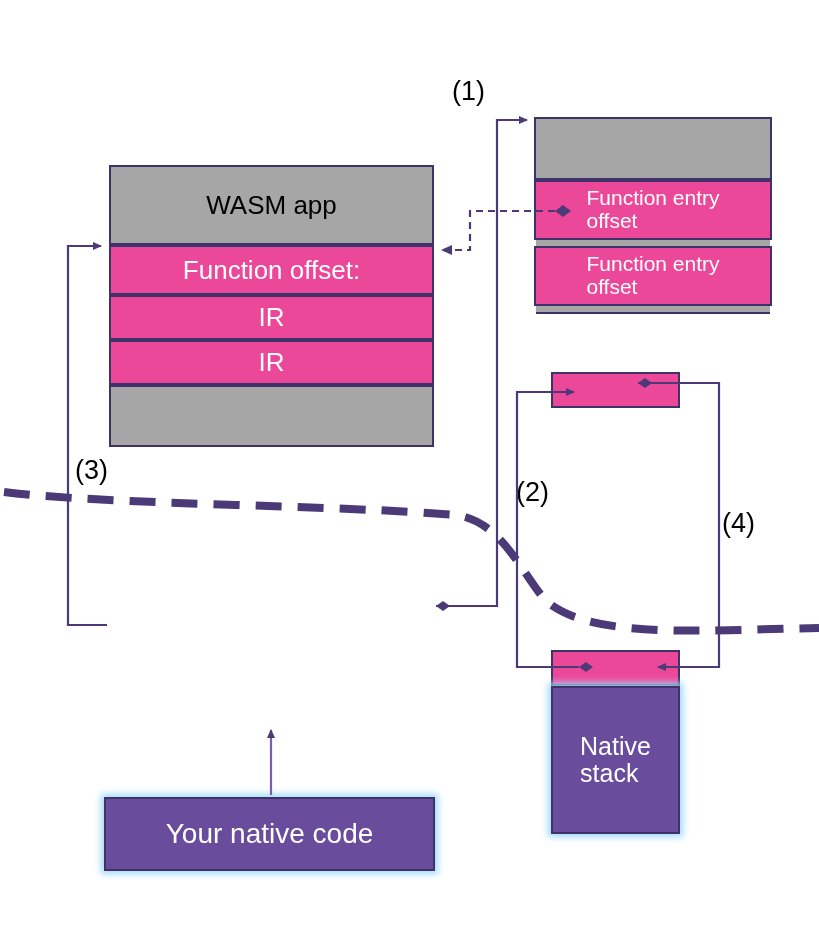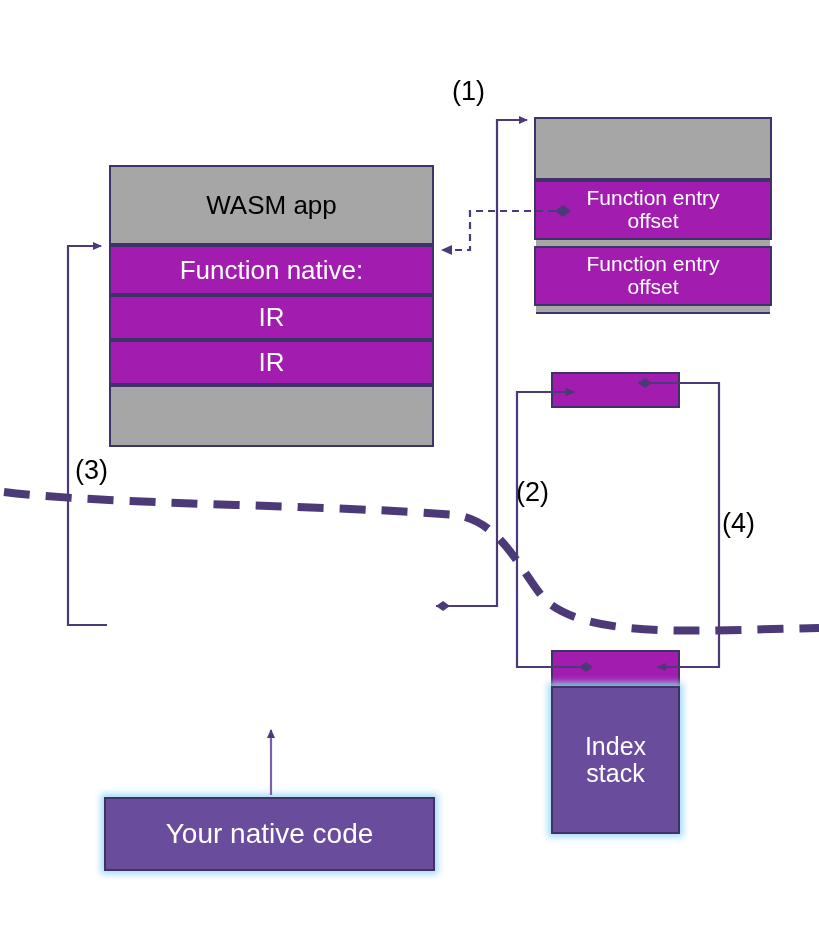--- a/index.html
+++ b/index.html
@@ -4,27 +4,27 @@
 <style>
   html,body{margin:0;padding:0;background:#ffffff;}
   body{width:819px;height:925px;position:relative;overflow:hidden;
        font-family:"Liberation Sans","DejaVu Sans",sans-serif;}
   #canvas{position:absolute;inset:0;width:819px;height:925px;}
   svg.layer{position:absolute;left:0;top:0;width:819px;height:925px;pointer-events:none;}
 
   .box{position:absolute;box-sizing:border-box;}
   .bordered{border:2px solid #3F3268;}
   .gray{background:#A6A6A6;}
-  .cyan{background:#a21caf;}
+  .cyan{background:#ec4899;}
   .purple{background:#6A4C9C;}
   .glow{box-shadow:0 0 7px 3px #9FD9F6;}
 
   .ctext{position:absolute;left:0;right:0;top:0;bottom:0;
          display:flex;align-items:center;justify-content:center;
-         text-align:center;line-height:1.08;border-radius:25px;}
+         text-align:left;line-height:1.08;border-radius:25px;}
   .t-dark{color:#000000;}
   .t-white{color:#ffffff;}
 
   .lbl{position:absolute;color:#000000;white-space:pre;}
 
   #title{position:absolute;left:538px;top:26px;width:232px;
          text-align:center;font-size:29px;color:#000;line-height:1.28;}
 
   .sep{position:absolute;background:#A6A6A6;}
 </style>
@@ -50,39 +50,39 @@
 offset</span>
     </div>
   </div>
   <div class="sep" style="left:536px;top:306px;width:234px;height:6px;border-bottom:2px solid #3F3268;"></div>
 
   <div class="box bordered gray" style="left:109px;top:165px;width:325px;height:80px;">
     <div class="ctext t-dark" style="font-size:26px;">WASM app</div>
   </div>
 
   <div class="box bordered cyan" style="left:109px;top:245px;width:325px;height:50px;">
-    <div class="ctext t-white" style="font-size:26px;">Function native:</div>
+    <div class="ctext t-white" style="font-size:26px;">Function offset:</div>
   </div>
 
   <div class="box bordered cyan" style="left:109px;top:295px;width:325px;height:45px;">
     <div class="ctext t-white" style="font-size:26px;">IR</div>
   </div>
 
   <div class="box bordered cyan" style="left:109px;top:340px;width:325px;height:45px;">
     <div class="ctext t-white" style="font-size:26px;">IR</div>
   </div>
 
   <div class="box bordered gray" style="left:109px;top:385px;width:325px;height:62px;"></div>
 
   <div class="box bordered cyan" style="left:551px;top:372px;width:129px;height:36px;"></div>
 
   <div class="box bordered cyan" style="left:551px;top:650px;width:129px;height:36px;"></div>
   <div class="box bordered purple glow" style="left:551px;top:686px;width:129px;height:148px;">
     <div class="ctext t-white" style="font-size:25px;">
-      <span style="white-space:pre-line">Index
+      <span style="white-space:pre-line">Native
 stack</span>
     </div>
   </div>
 
 
   <div class="box bordered purple glow" style="left:104px;top:797px;width:331px;height:74px;">
     <div class="ctext t-white" style="font-size:28px;">Your native code</div>
   </div>
 
   <div class="lbl" style="left:452px;top:76px;font-size:27px;">(1)</div>

